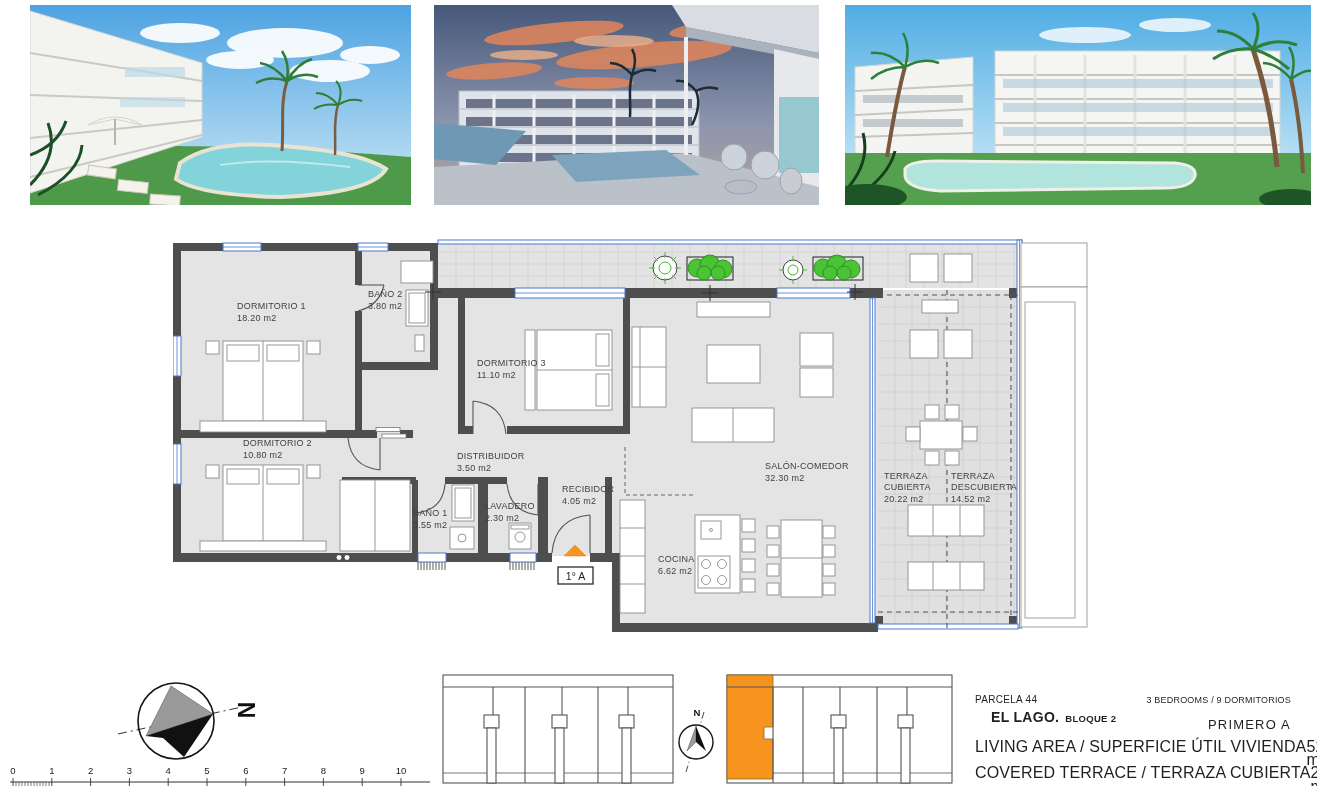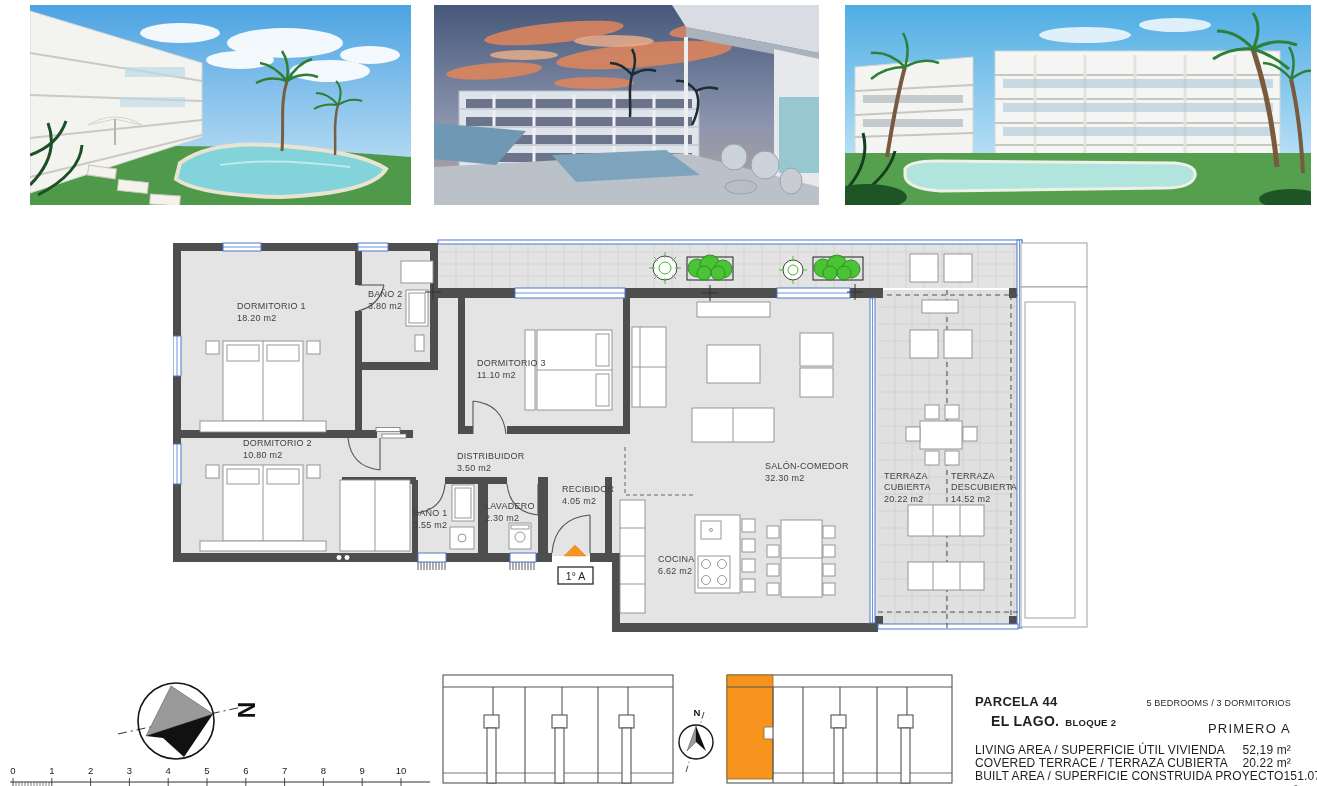--- a/index.html
+++ b/index.html
@@ -4,28 +4,28 @@
 <style>
   html,body{margin:0;padding:0;background:#fff;}
   .canvas{position:relative;width:1317px;height:786px;background:#fff;overflow:hidden;
           font-family:"Liberation Sans",sans-serif;}
   .photo{position:absolute;top:5px;height:200px;}
   svg text{font-family:"Liberation Sans",sans-serif;}
   .plan-label{font-size:9px;fill:#3f3f3f;letter-spacing:.25px;}
   .unit-box-text{font-size:10.5px;fill:#222;}
   .info{position:absolute;left:975px;top:694px;width:316px;color:#1f1f1f;}
   .info .row1{display:flex;justify-content:space-between;align-items:baseline;}
-  .parcela{font-size:13px;font-weight:bold;letter-spacing:.3px;}
+  .parcela{font-size:10px;font-weight:normal;letter-spacing:.3px;}
   .bedrooms{font-size:9px;letter-spacing:.2px;}
   .row2{margin-top:3px;position:relative;height:18px;padding-left:16px;}
   .ellago{font-size:14px;font-weight:bold;letter-spacing:.3px;}
   .bloque{font-size:9.5px;font-weight:bold;margin-left:6px;letter-spacing:.3px;}
   .primero{position:absolute;right:0;top:9px;font-size:13px;letter-spacing:1.2px;text-align:right;}
   .atable{margin-top:14px;}
-  .arow{display:flex;justify-content:space-between;font-size:12px;line-height:13.2px;letter-spacing:.15px;}
+  .arow{display:flex;justify-content:space-between;font-size:16px;line-height:13.2px;letter-spacing:.15px;}
   .arow .lbl{white-space:nowrap;}
 </style>
 </head>
 <body>
 
 <div class="canvas">
 
   <svg class="photo" style="left:30px;width:381px;" viewBox="0 0 381 200">
     <defs>
       <linearGradient id="sky1" x1="0" y1="0" x2="0" y2="1">
@@ -698,21 +698,21 @@
       <rect x="104" y="40" width="15" height="13"></rect>
         <rect x="107" y="53" width="9" height="55"></rect>
       <rect x="171" y="40" width="15" height="13"></rect>
         <rect x="174" y="53" width="9" height="55"></rect>
     </g>
   </svg>
 
   <div class="info">
     <div class="row1">
       <span class="parcela">PARCELA  44</span>
-      <span class="bedrooms">5 BEDROOMS / 3 DORMITORIOS</span>
+      <span class="bedrooms">3 BEDROOMS / 9 DORMITORIOS</span>
     </div>
     <div class="row2">
       <span class="ellago">EL LAGO.</span><span class="bloque">BLOQUE 2</span>
       <span class="primero">PRIMERO  A</span>
     </div>
     <div class="atable">
       <div class="arow">
         <span class="lbl">LIVING AREA / SUPERFICIE ÚTIL VIVIENDA</span>
         <span class="val">52,19 m²</span>
       </div>

